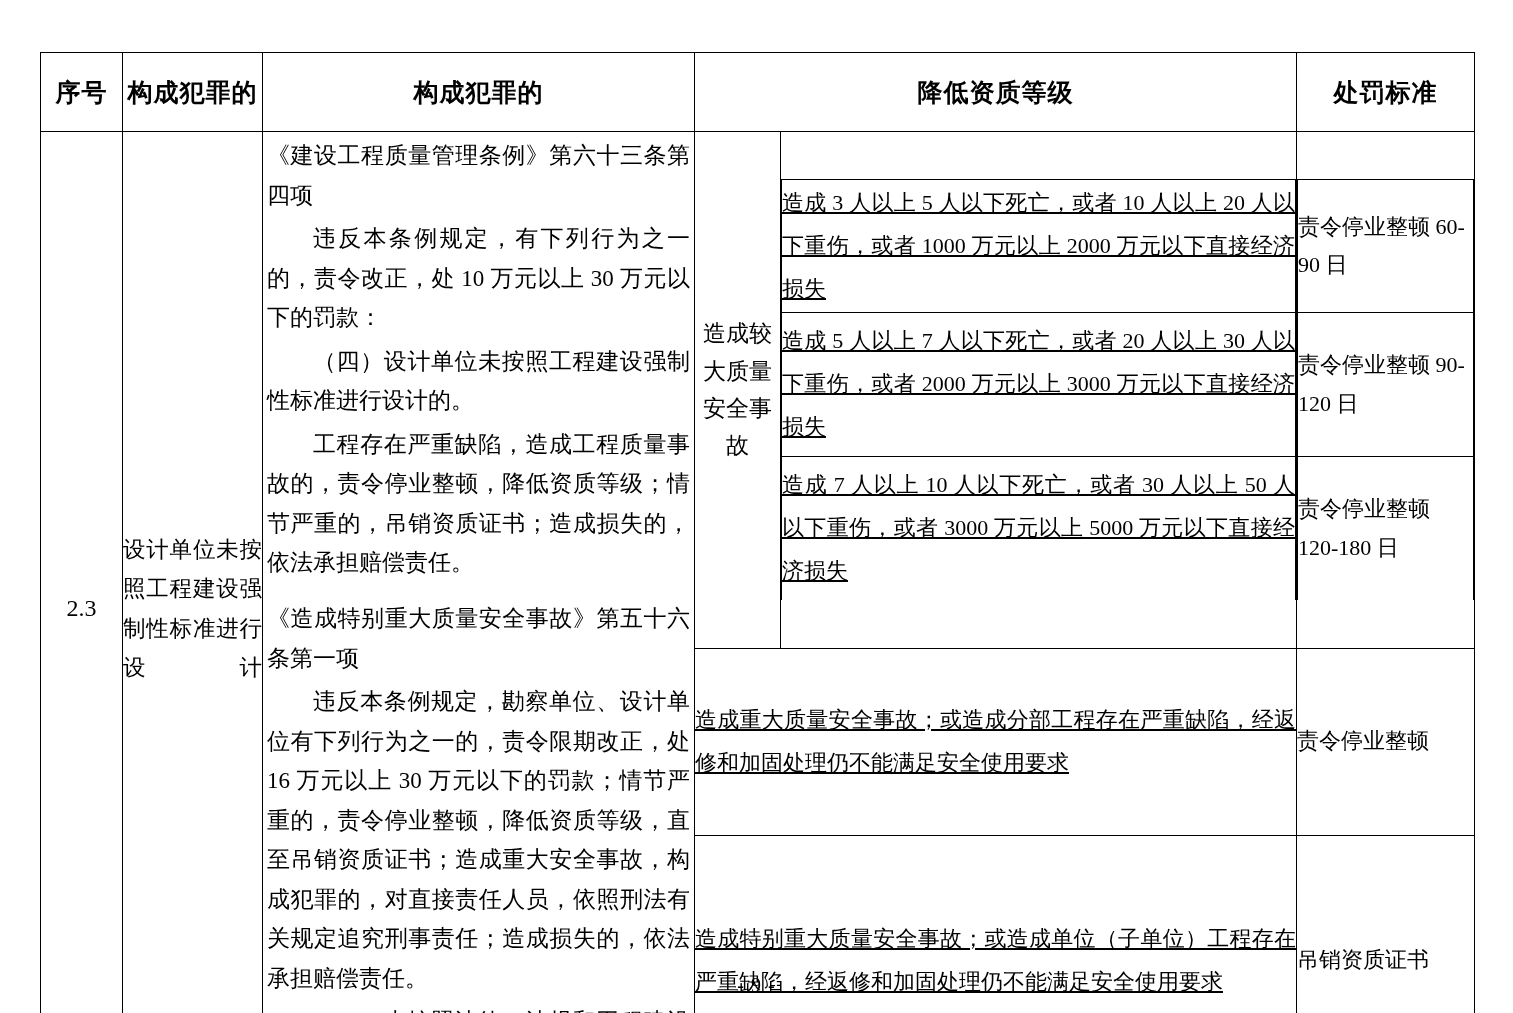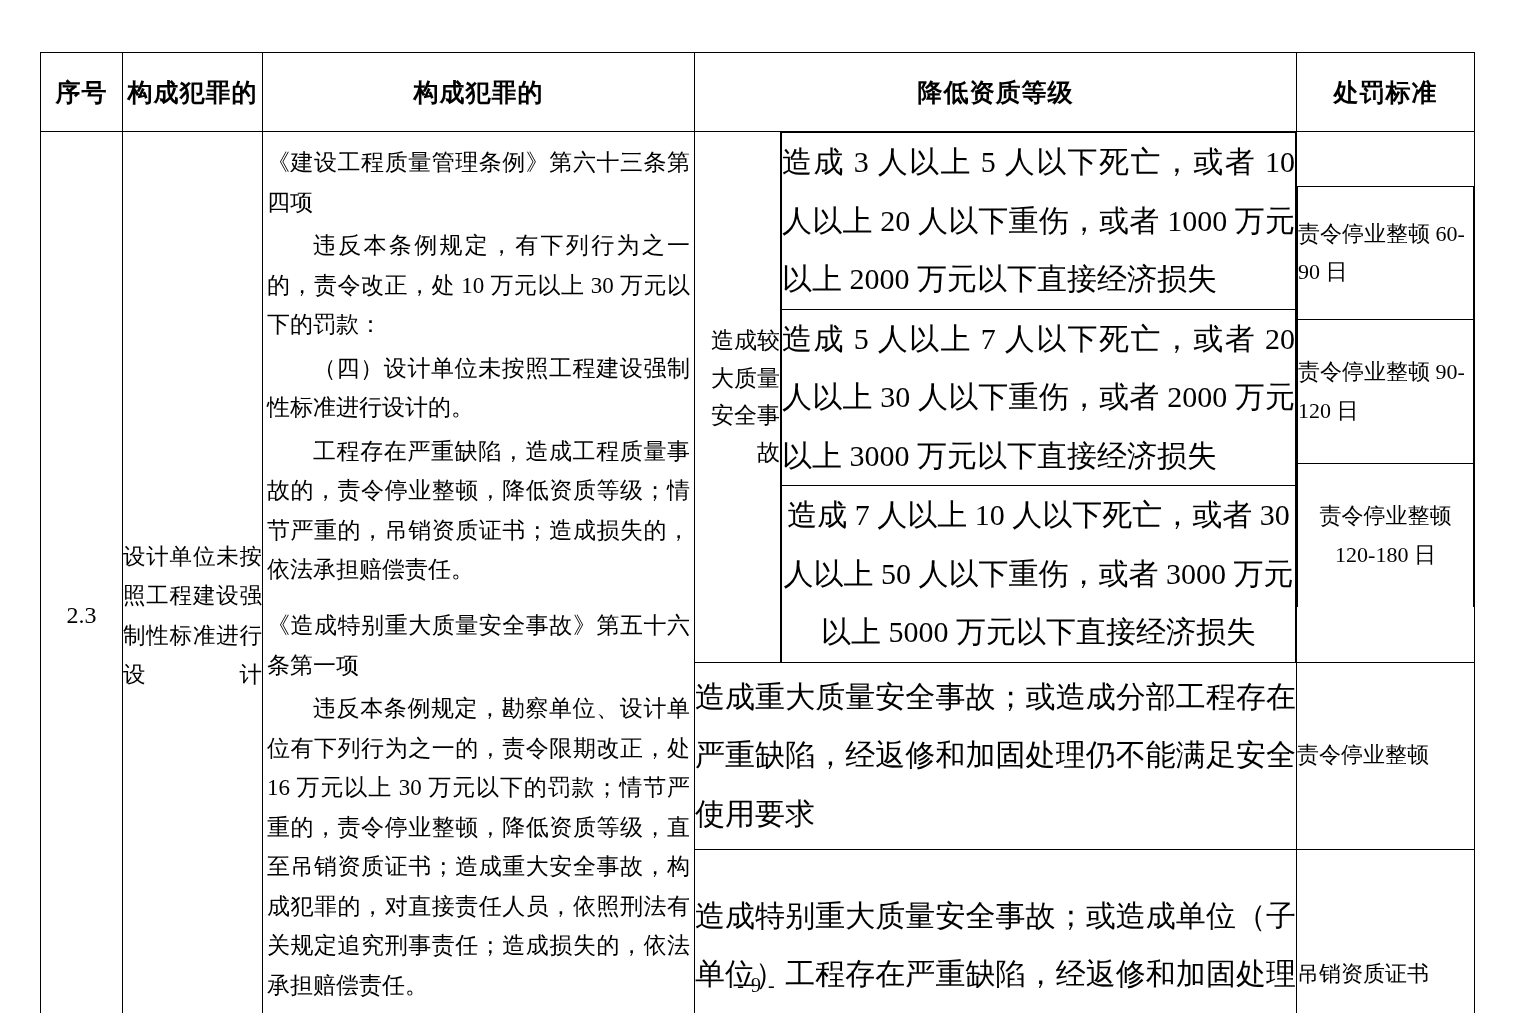--- a/index.html
+++ b/index.html
@@ -75,52 +75,52 @@
   }
   .cell-basis p.ind {
     text-indent: 2em;
   }
   .cell-basis p.gap {
     margin-top: 16px;
   }
   .vlabel {
     font-size: 23px;
     line-height: 1.62;
-    text-align: right;
+    text-align: center;
     vertical-align: middle;
     padding: 0 18px;
     letter-spacing: 0px;
   }
   .cell-circ {
-    font-size: 30px;
+    font-size: 22px;
     line-height: 1.95;
     padding: 12px 16px;
     vertical-align: middle;
     text-align: justify;
+    text-decoration: underline;
   }
   .cell-std {
     font-size: 22px;
     line-height: 1.75;
     padding: 10px 12px;
     vertical-align: middle;
     text-align: left;
   }
   .nested {
     width: 100%;
     border-collapse: collapse;
     table-layout: fixed;
   }
   .nested td {
     border: 0;
     border-bottom: 1px solid #000000;
     padding: 0;
   }
   .nested tr:last-child td {
     border-bottom: 0;
-    text-align: center;
   }
   .page-number {
     position: absolute;
     left: 0;
     top: 966px;
     width: 1513px;
     text-align: center;
     font-size: 20px;
     letter-spacing: 1px;
   }

